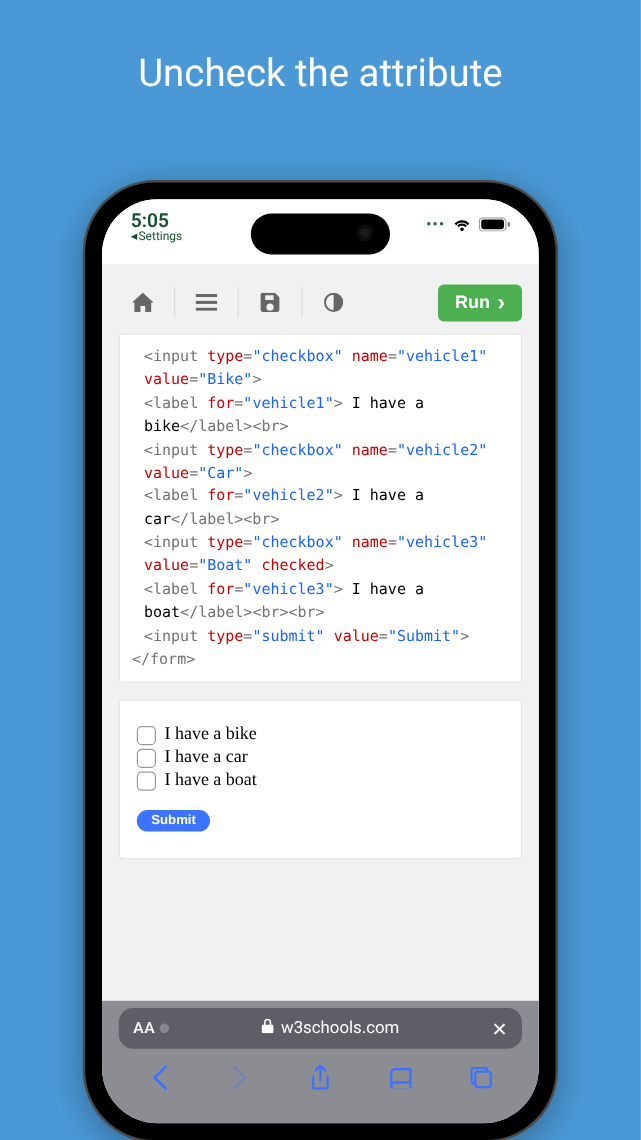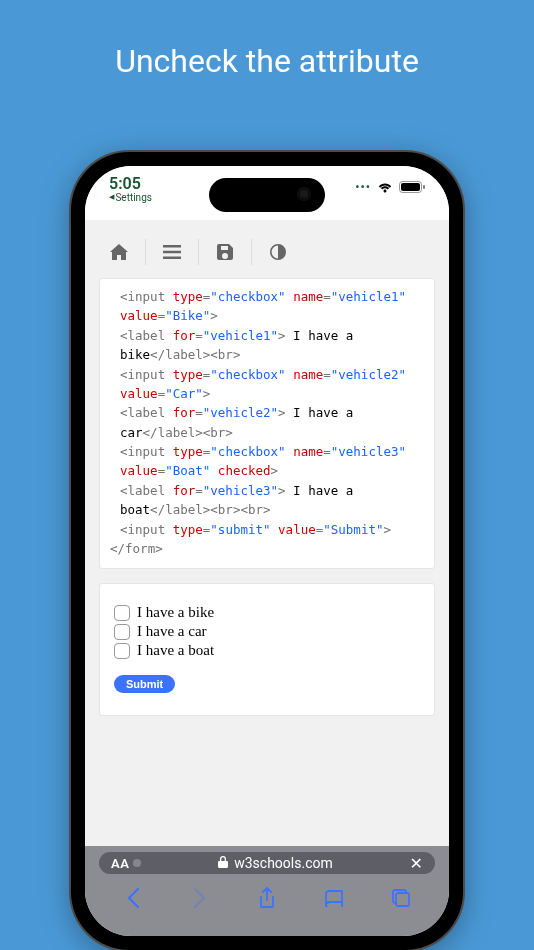--- a/index.html
+++ b/index.html
@@ -79,21 +79,21 @@
     .submit-pill {
       margin-top:14px; display:inline-block; background:#3b73ff; color:#fff;
       border:none; border-radius:999px; padding:3px 12px; font-size:11px;
       font-family:-apple-system, sans-serif; font-weight:600; cursor:pointer;
     }
 
     .browser-chrome {
       flex-shrink:0; background:#8c8c93; padding:6px 14px 0;
     }
     .addr-bar {
-      background:#5e5e66; border-radius:12px; height:22px;
+      background:#5e5e66; border-radius:12px; height:34px;
       display:flex; align-items:center; justify-content:space-between;
       padding:11px 12px; color:#fff; font-size:14px;
     }
     .addr-bar .center { display:flex; align-items:center; gap:6px; font-weight:400; }
     .aa { font-size:13px; font-weight:600; letter-spacing:.5px; display:flex; align-items:center; gap:4px; }
     .aa::after { content:""; width:8px; height:8px; border-radius:50%; background:#fff; opacity:.25; }
     .close-x { font-size:16px; }
     .bottom-bar {
       display:flex; justify-content:space-between; align-items:center;
       padding:12px 22px 26px 22px; color:#3b73ff;
@@ -159,20 +159,23 @@
                 <path d="M2 0h10l4 4v10a2 2 0 0 1-2 2H2a2 2 0 0 1-2-2V2a2 2 0 0 1 2-2zm2 2v4h7V2H4zm4 7a3 3 0 1 0 0 6 3 3 0 0 0 0-6z"></path>
               </svg>
           </div>
           <div class="divider"></div>
           <div class="t-icon">
             <svg width="16" height="16" viewBox="0 0 16 16">
                 <circle cx="8" cy="8" r="7.2" fill="none" stroke="#666" stroke-width="1.6"></circle>
                 <path d="M8 .8v14.4A7.2 7.2 0 0 0 8 .8z" fill="#666"></path>
               </svg>
           </div>
+          <button class="run-btn">
+            <span>Run</span>
+          </button>
         </div>
 
         <div class="panel code-panel" id="code-panel"><div style="padding-left: 10px; text-indent: 0px;"><span class="tag">&lt;input</span><span class="txt"> </span><span class="attr">type</span><span class="tag">=</span><span class="val">"checkbox"</span><span class="txt"> </span><span class="attr">name</span><span class="tag">=</span><span class="val">"vehicle1"</span><span class="txt"> </span><span class="attr">value</span><span class="tag">=</span><span class="val">"Bike"</span><span class="tag">&gt;</span></div><div style="padding-left: 10px; text-indent: 0px;"><span class="tag">&lt;label</span><span class="txt"> </span><span class="attr">for</span><span class="tag">=</span><span class="val">"vehicle1"</span><span class="tag">&gt;</span><span class="txt"> I have a bike</span><span class="tag">&lt;/label&gt;&lt;br&gt;</span></div><div style="padding-left: 10px; text-indent: 0px;"><span class="tag">&lt;input</span><span class="txt"> </span><span class="attr">type</span><span class="tag">=</span><span class="val">"checkbox"</span><span class="txt"> </span><span class="attr">name</span><span class="tag">=</span><span class="val">"vehicle2"</span><span class="txt"> </span><span class="attr">value</span><span class="tag">=</span><span class="val">"Car"</span><span class="tag">&gt;</span></div><div style="padding-left: 10px; text-indent: 0px;"><span class="tag">&lt;label</span><span class="txt"> </span><span class="attr">for</span><span class="tag">=</span><span class="val">"vehicle2"</span><span class="tag">&gt;</span><span class="txt"> I have a car</span><span class="tag">&lt;/label&gt;&lt;br&gt;</span></div><div style="padding-left: 10px; text-indent: 0px;"><span class="tag">&lt;input</span><span class="txt"> </span><span class="attr">type</span><span class="tag">=</span><span class="val">"checkbox"</span><span class="txt"> </span><span class="attr">name</span><span class="tag">=</span><span class="val">"vehicle3"</span><span class="txt"> </span><span class="attr">value</span><span class="tag">=</span><span class="val">"Boat"</span><span class="txt"> </span><span class="attr">checked</span><span class="tag">&gt;</span></div><div style="padding-left: 10px; text-indent: 0px;"><span class="tag">&lt;label</span><span class="txt"> </span><span class="attr">for</span><span class="tag">=</span><span class="val">"vehicle3"</span><span class="tag">&gt;</span><span class="txt"> I have a boat</span><span class="tag">&lt;/label&gt;&lt;br&gt;&lt;br&gt;</span></div><div style="padding-left: 10px; text-indent: 0px;"><span class="tag">&lt;input</span><span class="txt"> </span><span class="attr">type</span><span class="tag">=</span><span class="val">"submit"</span><span class="txt"> </span><span class="attr">value</span><span class="tag">=</span><span class="val">"Submit"</span><span class="tag">&gt;</span></div><div style="padding-left: 0px; text-indent: 0px;"><span class="tag">&lt;/form&gt;</span></div></div>
 
         <div class="panel result-panel">
           <div id="cbs">
               <div class="cb-row">
                 <span class="cb"></span>
                 <span>I have a bike</span>
               </div>

